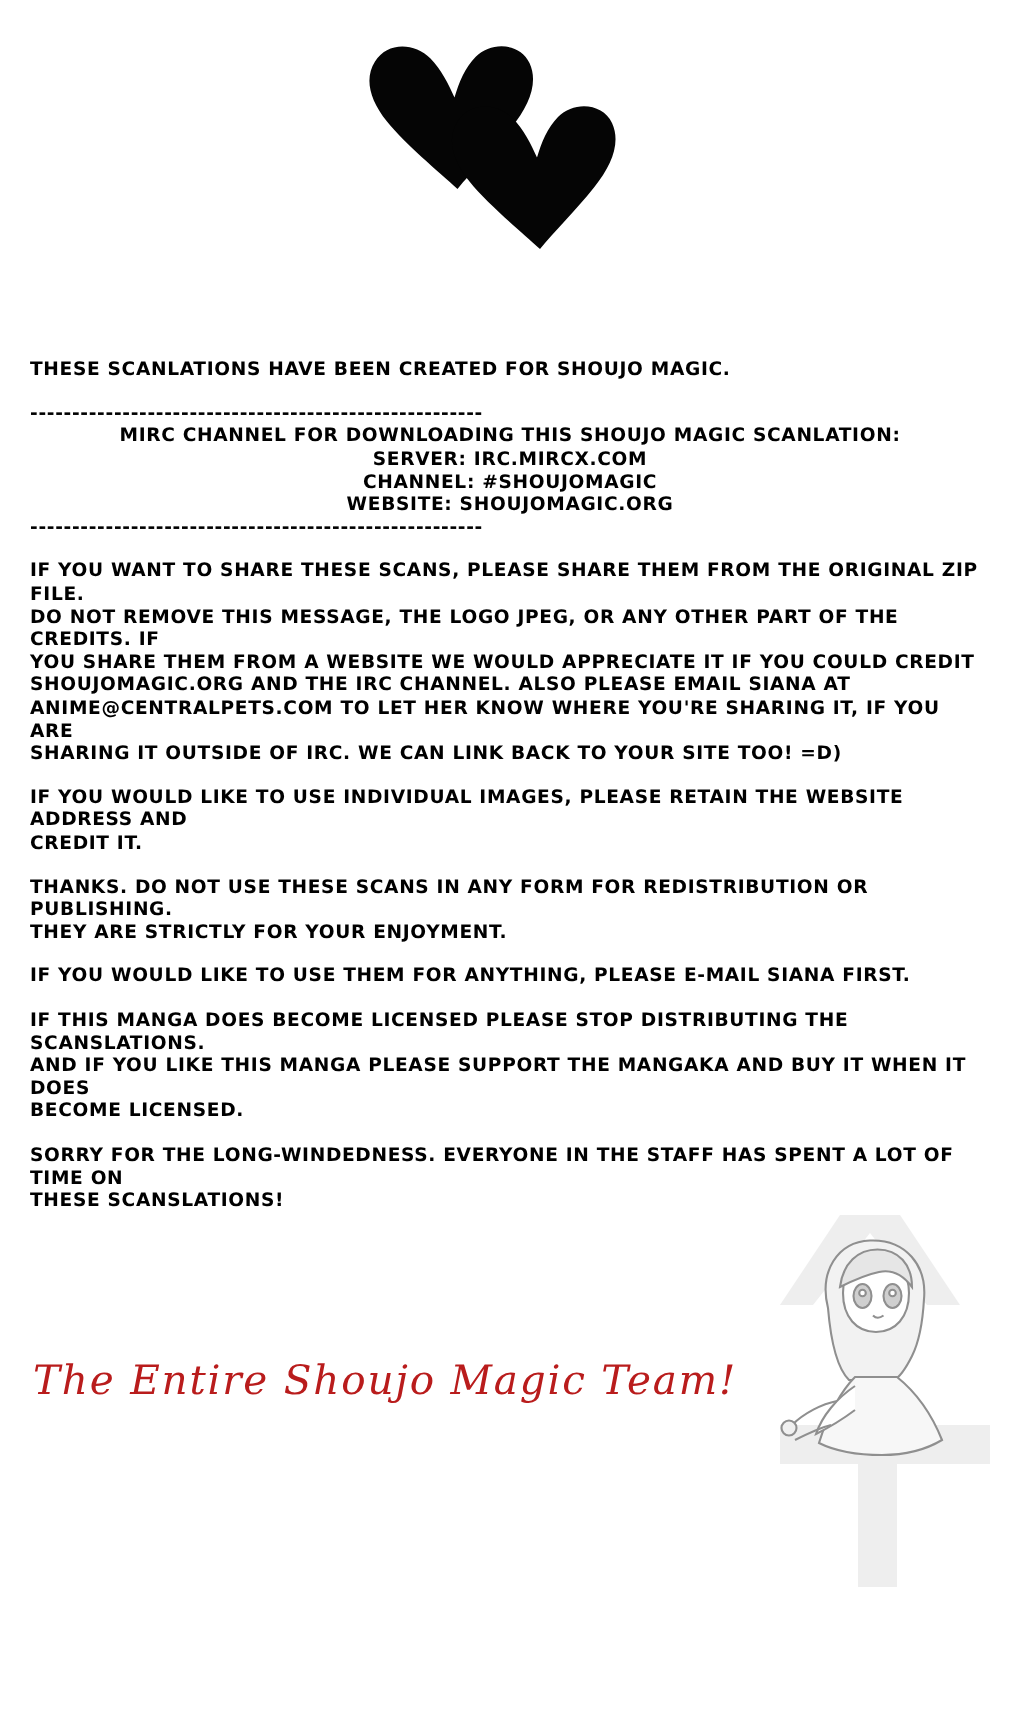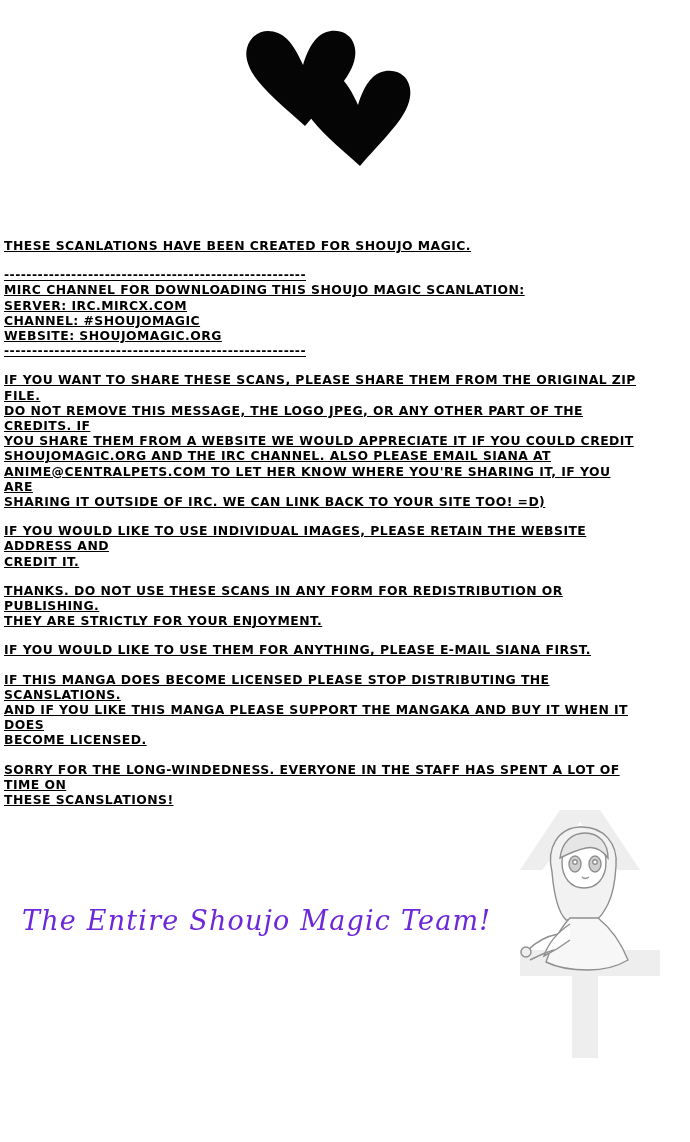--- a/index.html
+++ b/index.html
@@ -22,36 +22,36 @@
     top: 18px;
     left: 0;
     width: 690px;
     height: 160px;
   }
 
   
   #credits {
     position: absolute;
     top: 238px;
-    left: 4px;
+    left: 20px;
     width: 640px;
-    text-decoration: underline;
   }
   .para {
     font-size: 12.4px;
     line-height: 15.2px;
     letter-spacing: 0.45px;
     font-weight: bold;
     text-transform: uppercase;
     margin: 0 0 14px 0;
     white-space: pre-line;
     font-family: "DejaVu Sans", sans-serif;
   }
   .para.tight {
     margin-bottom: 0;
+    text-align: center;
   }
   .rule {
     font-size: 12.4px;
     line-height: 15.2px;
     letter-spacing: 0.45px;
     font-weight: bold;
     margin: 0;
     white-space: pre;
     overflow: hidden;
     font-family: "DejaVu Sans", sans-serif;
@@ -60,21 +60,21 @@
 
   
   #signature {
     position: absolute;
     top: 905px;
     left: 22px;
     font-family: "DejaVu Serif", serif;
     font-style: italic;
     font-size: 27px;
     letter-spacing: 1.2px;
-    color: #6d28d9;
+    color: #b91c1c;
     white-space: nowrap;
   }
 
   
   #watermark {
     position: absolute;
     top: 800px;
     left: 500px;
     width: 180px;
     height: 260px;

